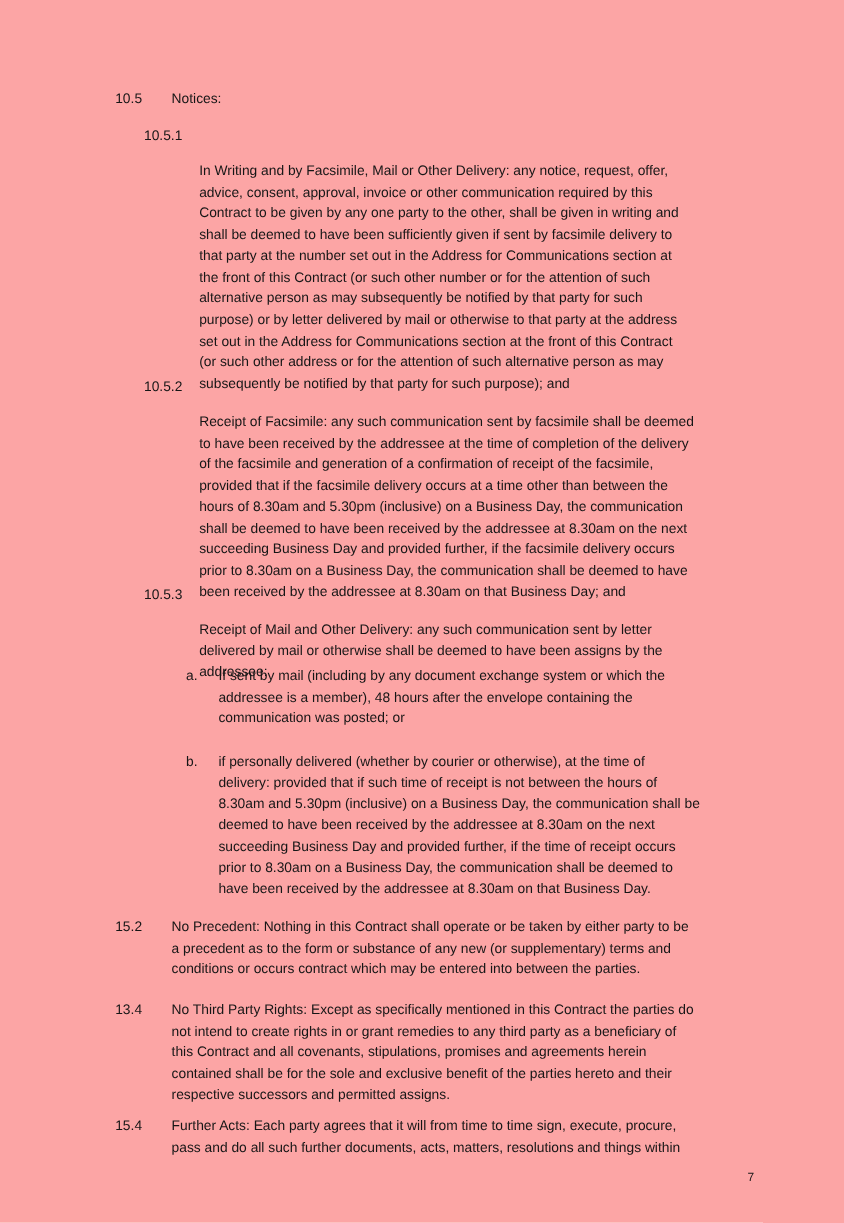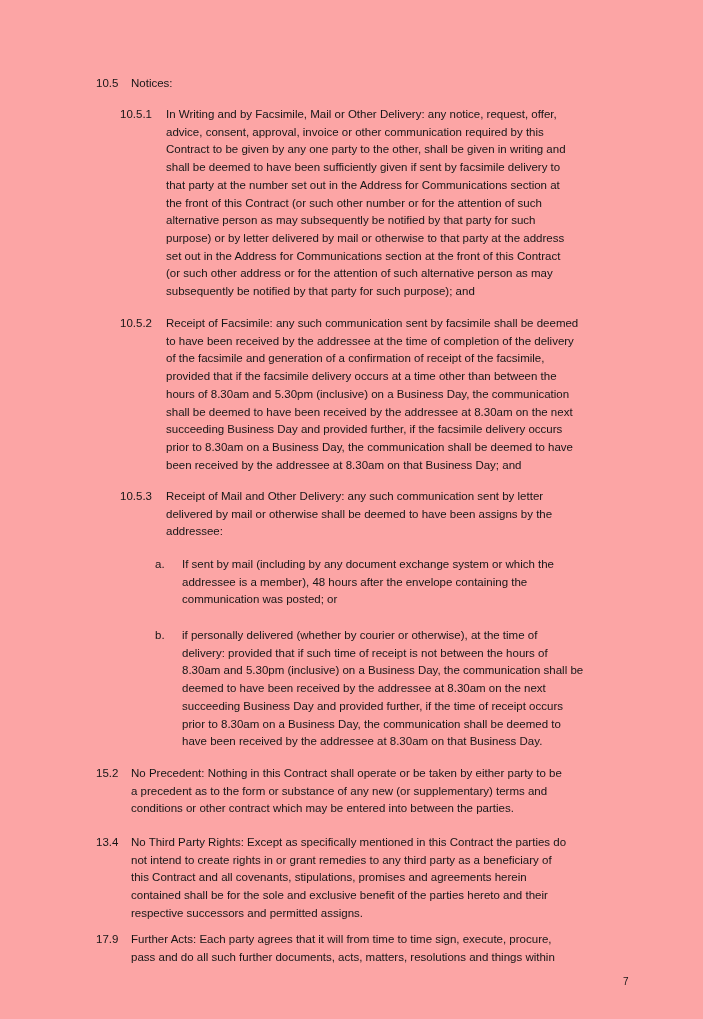--- a/index.html
+++ b/index.html
@@ -12,23 +12,23 @@
     font-size:11.5px;
     line-height:17.7px;
     color:#161616;
     overflow:hidden;
   }
   .sec{position:absolute;left:0;width:703px;}
   .num{position:absolute;top:0;white-space:pre;}
   .txt{position:absolute;top:0;white-space:pre;}
   
   .l1-num{left:96px;}
-  .l1-txt{left:131px;}
+  .l1-txt{left:143px;}
   .l2-num{left:120px;text-align:right;}
-  .l2-txt{left:166px;}
+  .l2-txt{left:166px;margin-top:29px;}
   .la-num{left:155px;}
   .la-txt{left:182px;}
   .pageno{
     position:absolute;
     left:623px;
     top:976px;
     font-size:10px;
     line-height:12px;
     white-space:pre;
   }
@@ -93,33 +93,33 @@
 deemed to have been received by the addressee at 8.30am on the next
 succeeding Business Day and provided further, if the time of receipt occurs
 prior to 8.30am on a Business Day, the communication shall be deemed to
 have been received by the addressee at 8.30am on that Business Day.</span>
   </div>
 
   <div class="sec" style="top:765px">
     <span class="num l1-num">15.2</span>
     <span class="txt l1-txt">No Precedent: Nothing in this Contract shall operate or be taken by either party to be
 a precedent as to the form or substance of any new (or supplementary) terms and
-conditions or other contract which may be entered into between the parties.</span>
+conditions or occurs contract which may be entered into between the parties.</span>
   </div>
 
   <div class="sec" style="top:834px">
     <span class="num l1-num">13.4</span>
     <span class="txt l1-txt">No Third Party Rights: Except as specifically mentioned in this Contract the parties do
 not intend to create rights in or grant remedies to any third party as a beneficiary of
 this Contract and all covenants, stipulations, promises and agreements herein
 contained shall be for the sole and exclusive benefit of the parties hereto and their
 respective successors and permitted assigns.</span>
   </div>
 
   <div class="sec" style="top:931px">
-    <span class="num l1-num">17.9</span>
+    <span class="num l1-num">15.4</span>
     <span class="txt l1-txt">Further Acts: Each party agrees that it will from time to time sign, execute, procure,
 pass and do all such further documents, acts, matters, resolutions and things within</span>
   </div>
 
   <div class="pageno">7</div>
 
 </div>
 
 </body></html>

